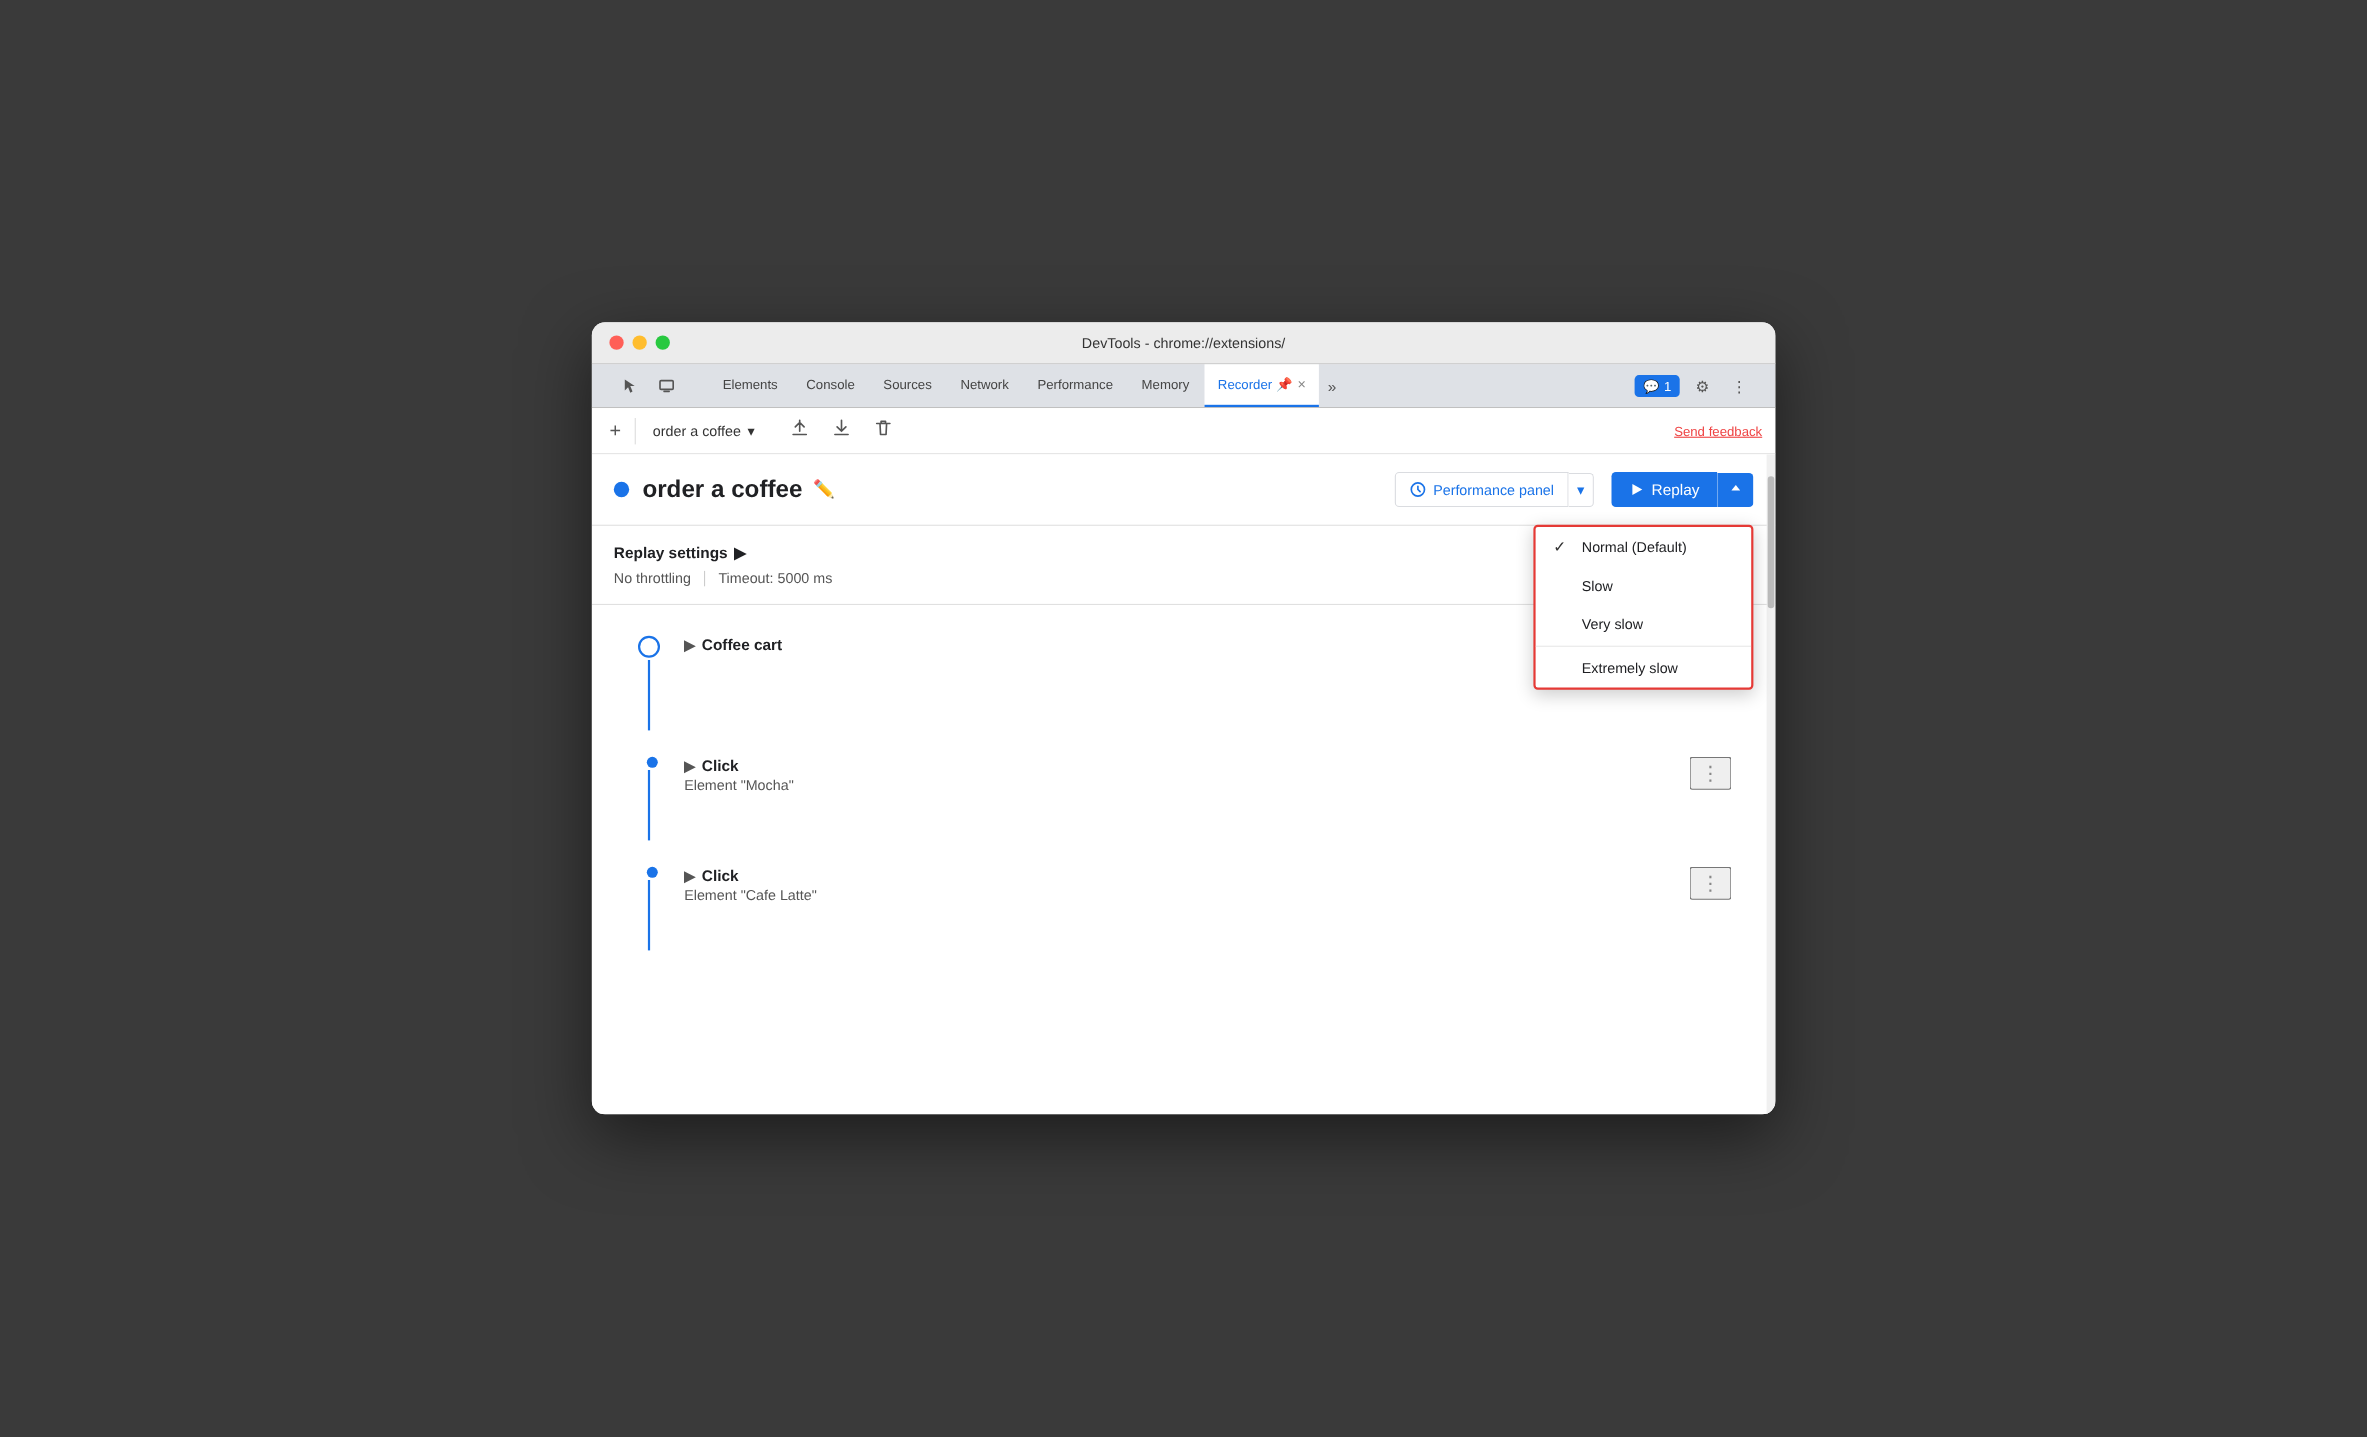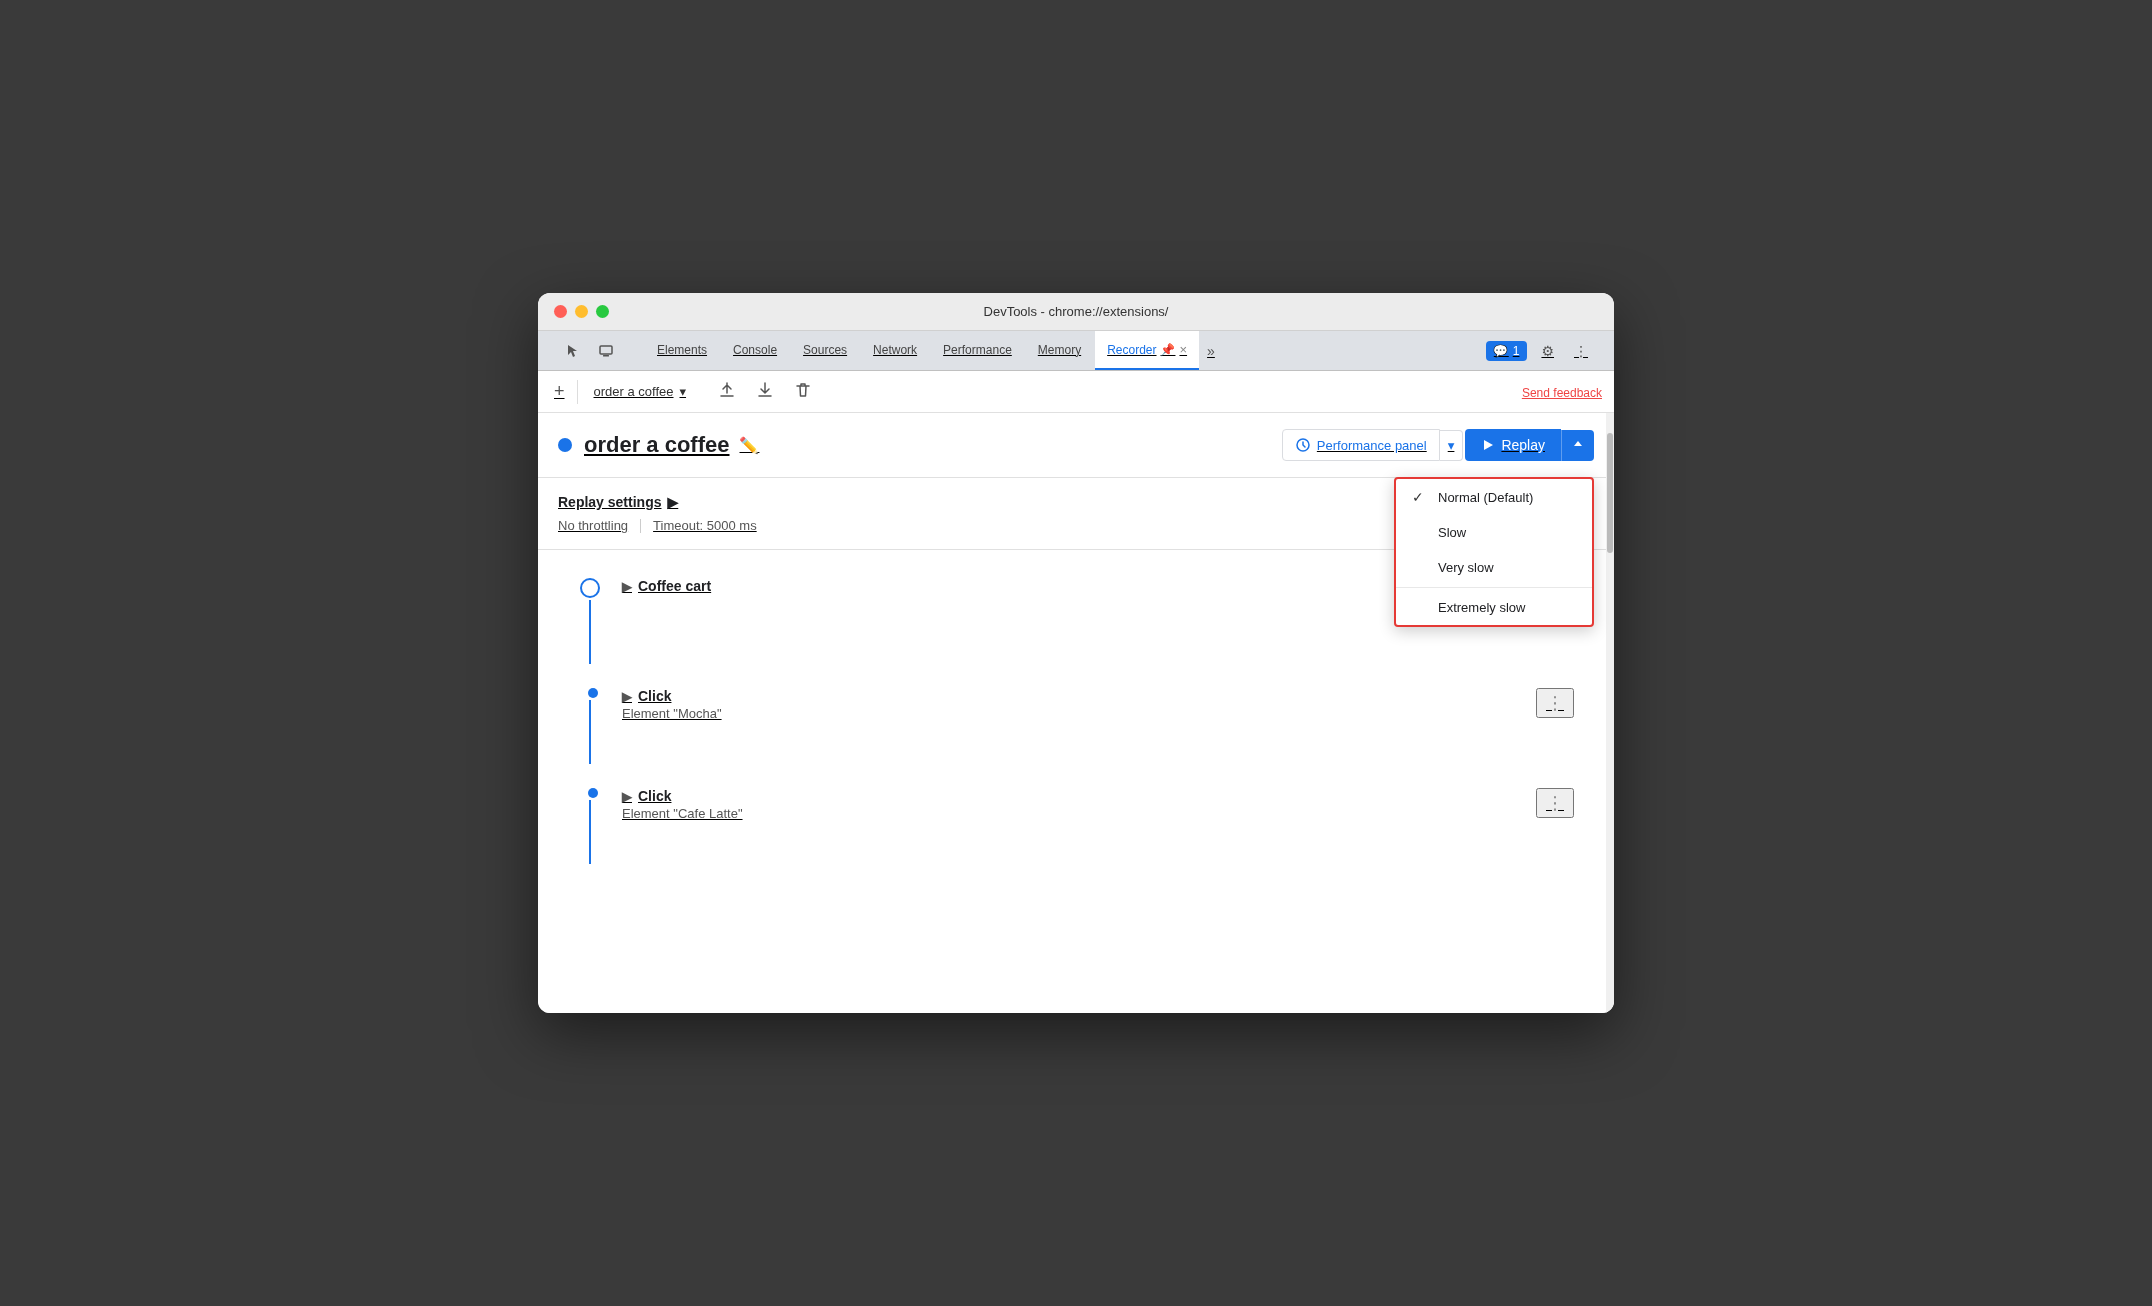--- a/index.html
+++ b/index.html
@@ -12,21 +12,20 @@
       min-height: 100vh;
       font-family: -apple-system, BlinkMacSystemFont, 'Segoe UI', sans-serif;
     }
 
     .window {
       width: 1076px;
       background: #f5f5f5;
       border-radius: 12px;
       box-shadow: 0 20px 60px rgba(0,0,0,0.5);
       overflow: hidden;
-      text-decoration: underline;
     }
 
     
     .title-bar {
       background: #ececec;
       height: 38px;
       display: flex;
       align-items: center;
       padding: 0 16px;
       border-bottom: 1px solid #d0d0d0;
@@ -229,21 +228,21 @@
     .edit-icon {
       color: #888;
       font-size: 16px;
       cursor: pointer;
     }
 
     .header-actions {
       margin-left: auto;
       display: flex;
       align-items: center;
-      gap: 2px;
+      gap: 16px;
     }
 
     .performance-panel-btn {
       display: flex;
       align-items: center;
       gap: 6px;
       border: 1px solid #dadce0;
       background: #fff;
       border-radius: 4px 0 0 4px;
       padding: 7px 12px;

